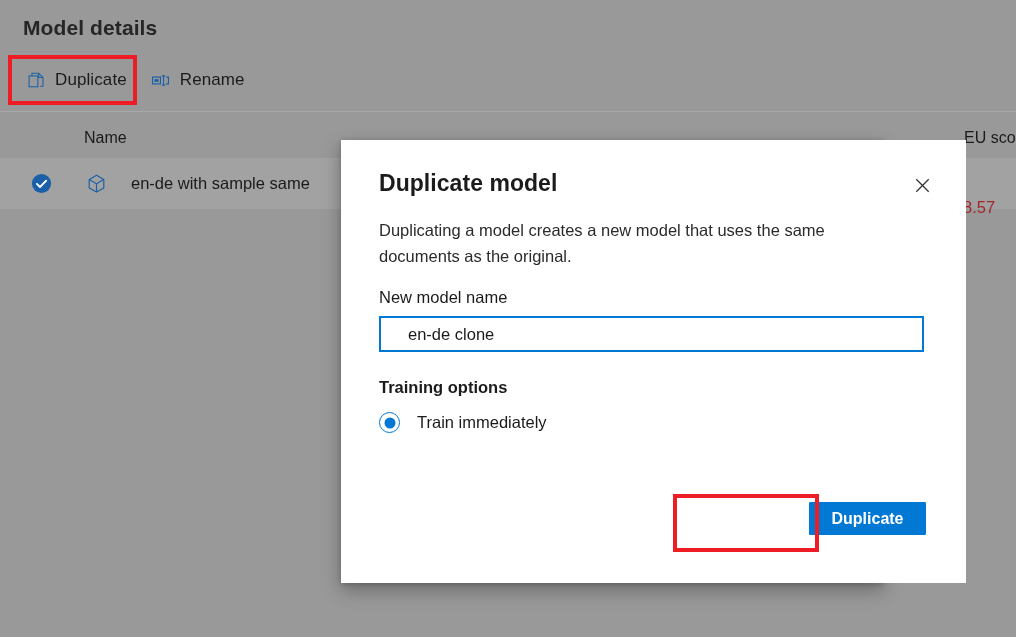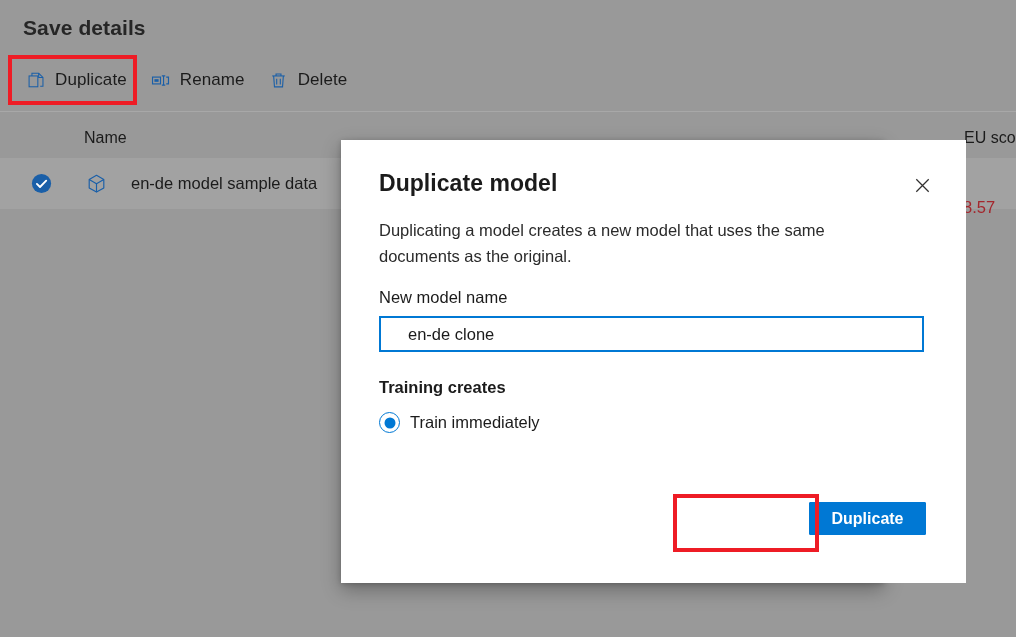--- a/index.html
+++ b/index.html
@@ -266,21 +266,21 @@
     font-size: 16.5px;
     font-weight: 600;
     color: #1b1b1b;
   }
 
   .radio-row {
     position: absolute;
     left: 38px;
     display: flex;
     align-items: center;
-    gap: 10px;
+    gap: 17px;
     cursor: pointer;
     user-select: none;
   }
   #radio-train-immediately { top: 272px; }
   #radio-save-draft { top: 315px; }
 
   .radio-mark {
     width: 21px;
     height: 21px;
     border-radius: 50%;
@@ -343,21 +343,21 @@
     background: #ffffff;
     border: 1px solid #8a8886;
     color: #1b1b1b;
   }
 </style>
 </head>
 <body>
 
 <div class="page-backdrop">
 
-  <div class="page-title">Save details</div>
+  <div class="page-title">Model details</div>
 
   <div class="command-bar">
 
     <button class="cmd-button">
       <span class="cmd-icon">
         <svg width="19" height="19" viewBox="0 0 20 20" fill="none" stroke="currentColor" stroke-width="1.1">
           <rect x="2.2" y="5.2" width="9.2" height="11.4"></rect>
           <path d="M5.2 5.2V2.4h7.1l4.5 4.4v9.3h-2.9"></path>
           <path d="M12.3 2.4v4.4h4.5"></path>
         </svg>
@@ -371,31 +371,20 @@
           <rect x="1.6" y="6.4" width="8.4" height="7.2"></rect>
           <rect x="3.6" y="8.6" width="4.4" height="2.8" fill="currentColor" stroke="none"></rect>
           <path d="M13.2 5.2v9.6"></path>
           <path d="M11.4 5.2h3.6M11.4 14.8h3.6"></path>
           <path d="M16 6.4h2.4v7.2H16"></path>
         </svg>
       </span>
       <span class="cmd-label">Rename</span>
     </button>
 
-    <button class="cmd-button">
-      <span class="cmd-icon">
-        <svg width="19" height="19" viewBox="0 0 20 20" fill="none" stroke="currentColor" stroke-width="1.15">
-          <path d="M3.4 5.2h13.2"></path>
-          <path d="M7.4 5.2V3.1h5.2v2.1"></path>
-          <path d="M4.9 5.2l.85 11.5h8.5l.85-11.5"></path>
-          <path d="M8.1 8.1v6M11.9 8.1v6"></path>
-        </svg>
-      </span>
-      <span class="cmd-label">Delete</span>
-    </button>
 
   </div>
 
   <div class="divider-line"></div>
 
   <div class="table-area">
 
     <div class="table-header">
       <div class="col-name-head">Name</div>
       <div class="col-bleu-head">EU sco</div>
@@ -408,21 +397,21 @@
           <path d="M5.9 10.9l3.1 3.1 6.2-6.3" fill="none" stroke="#ffffff" stroke-width="1.9" stroke-linecap="round" stroke-linejoin="round"></path>
         </svg>
       </span>
       <span class="row-model-icon">
         <svg width="21" height="21" viewBox="0 0 21 21" fill="none" stroke="currentColor" stroke-width="1.15" stroke-linejoin="round">
           <path d="M10.5 2.3l7.3 4.2v8.4l-7.3 4.2-7.3-4.2V6.5z"></path>
           <path d="M3.2 6.5l7.3 4.2 7.3-4.2"></path>
           <path d="M10.5 10.7v8.4"></path>
         </svg>
       </span>
-      <span class="row-name">en-de model sample data</span>
+      <span class="row-name">en-de with sample same</span>
       <span class="row-bleu">8.57</span>
     </div>
 
   </div>
 
 </div>
 
 <div class="annot-box" id="annot-duplicate-cmd"></div>
 
 <div class="dialog-shadow">
@@ -434,21 +423,21 @@
       <svg width="15" height="15" viewBox="0 0 15 15" stroke="currentColor" stroke-width="1.25" fill="none">
         <path d="M1.3 1.3l12.4 12.4M13.7 1.3L1.3 13.7"></path>
       </svg>
     </button>
 
     <div class="dialog-subtext">Duplicating a model creates a new model that uses the same documents as the original.</div>
 
     <div class="field-label">New model name</div>
     <input class="name-input" type="text" id="name-input" placeholder="" value="en-de clone" style="">
 
-    <div class="group-label">Training creates</div>
+    <div class="group-label">Training options</div>
 
     <div class="radio-row" id="radio-train-immediately">
       <span class="radio-mark checked"></span>
       <span class="radio-text">Train immediately</span>
     </div>
 
 
     <div class="dialog-actions">
       <button class="btn btn-primary">Duplicate</button>
     </div>

